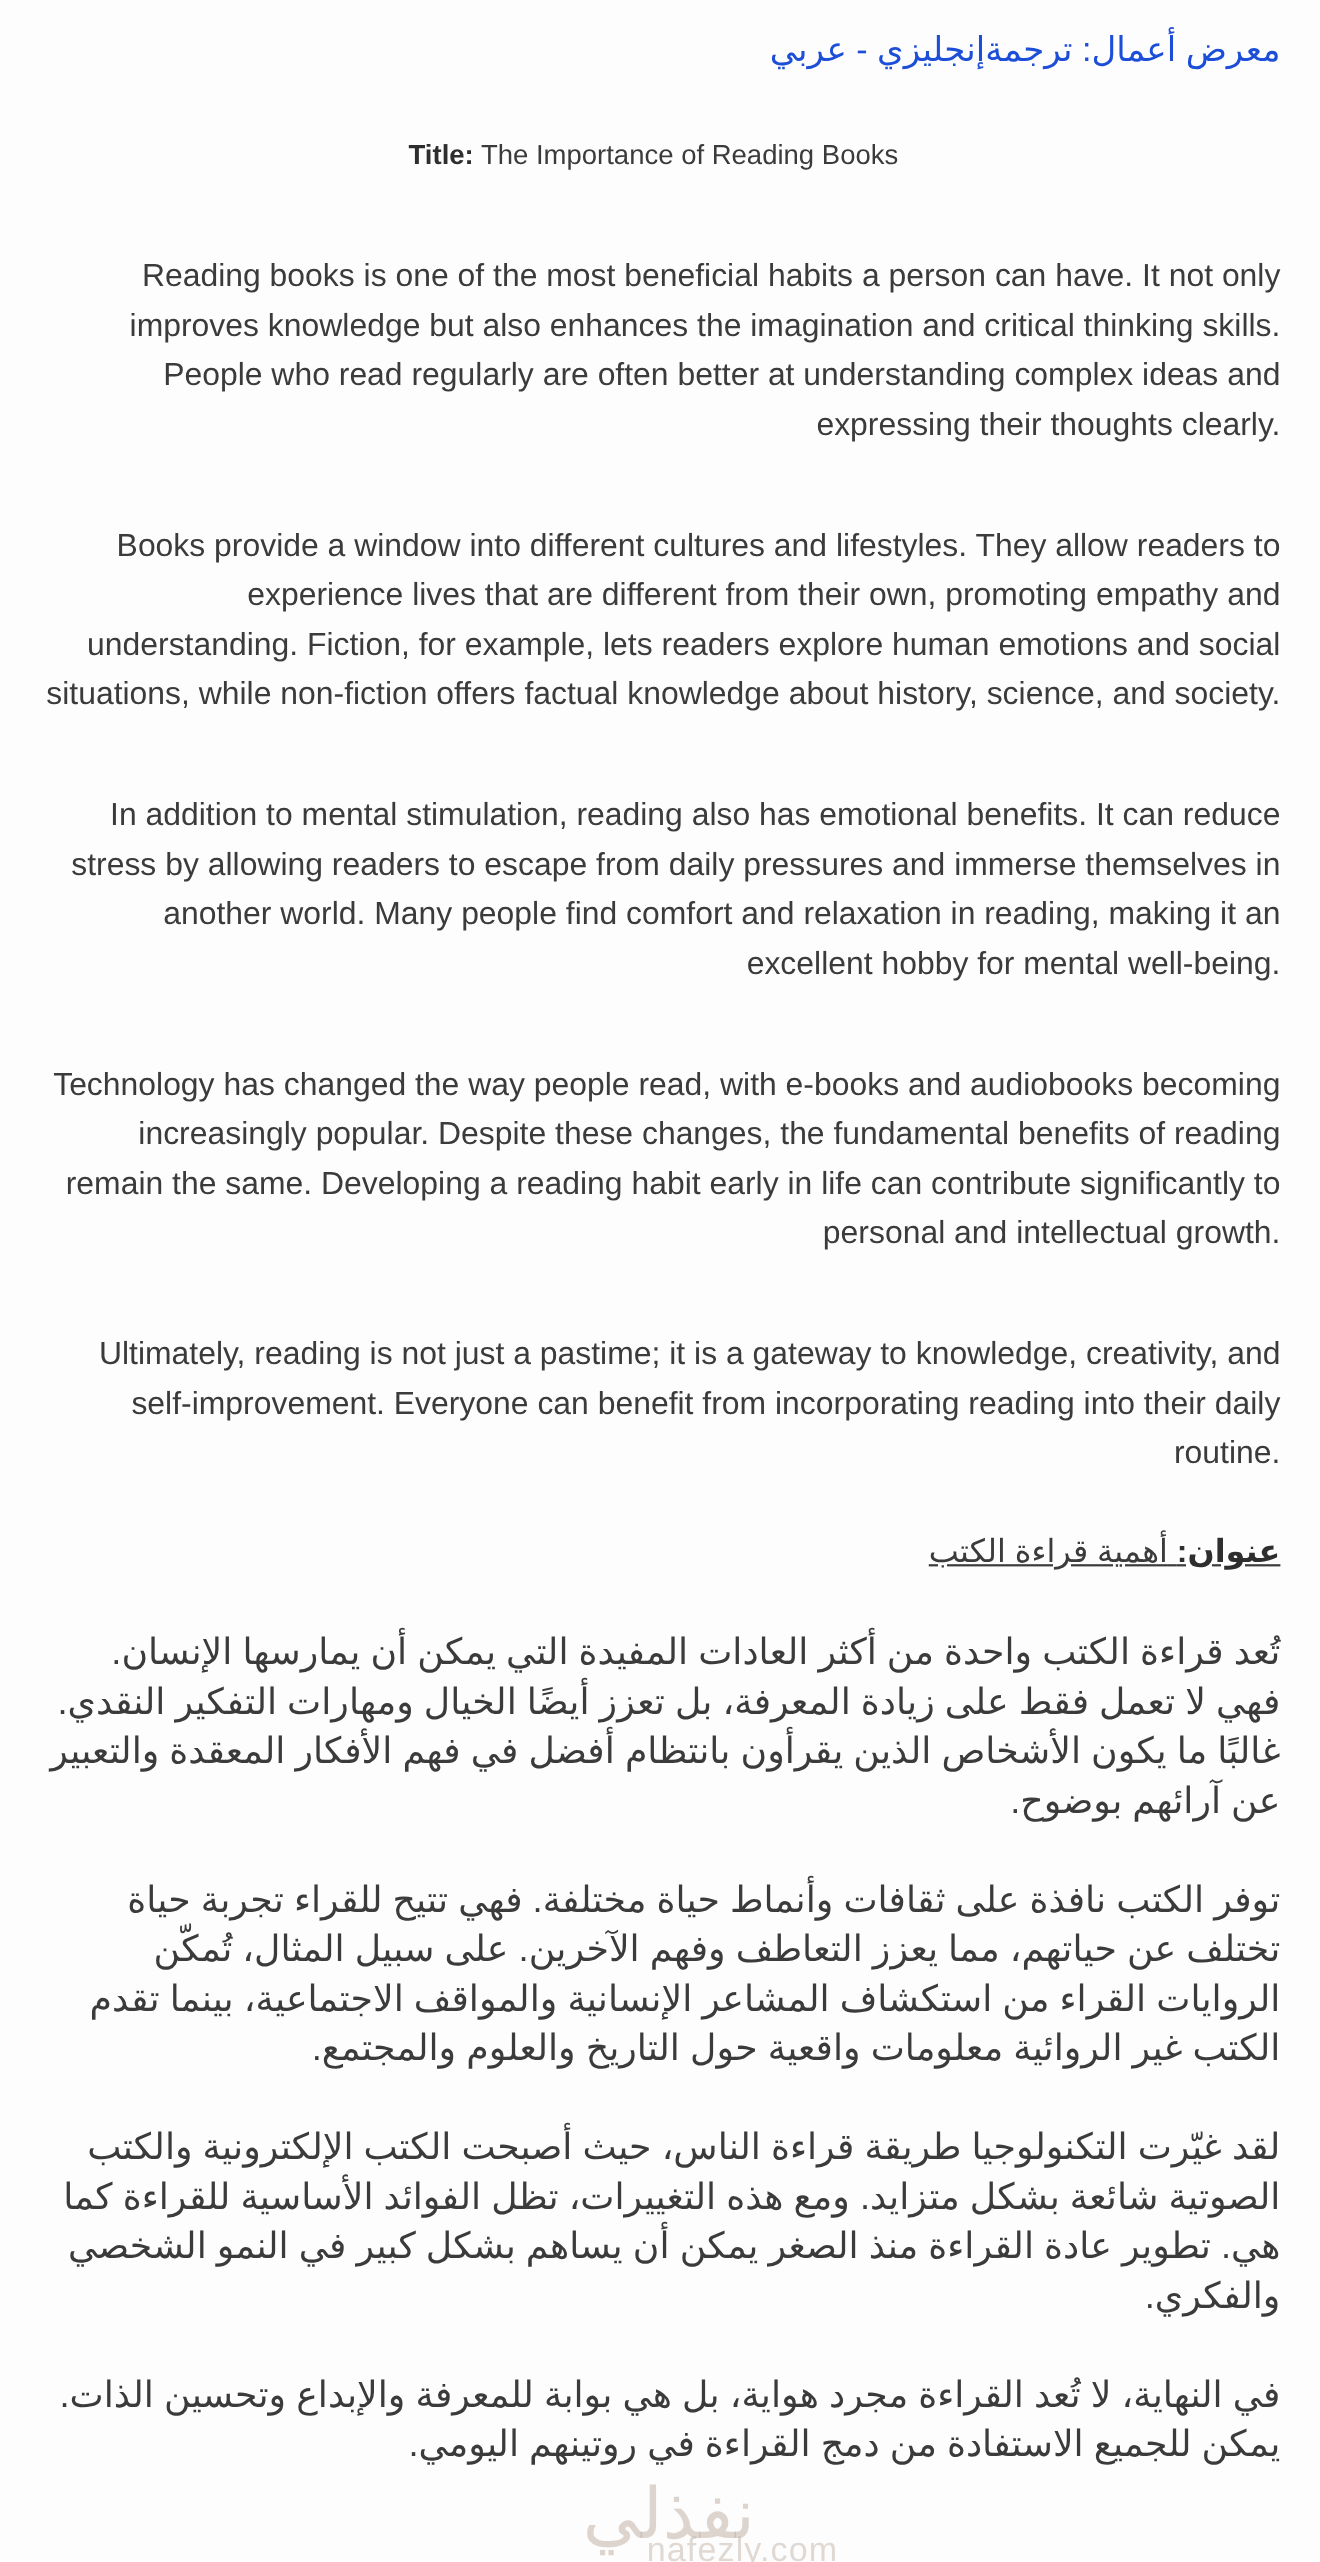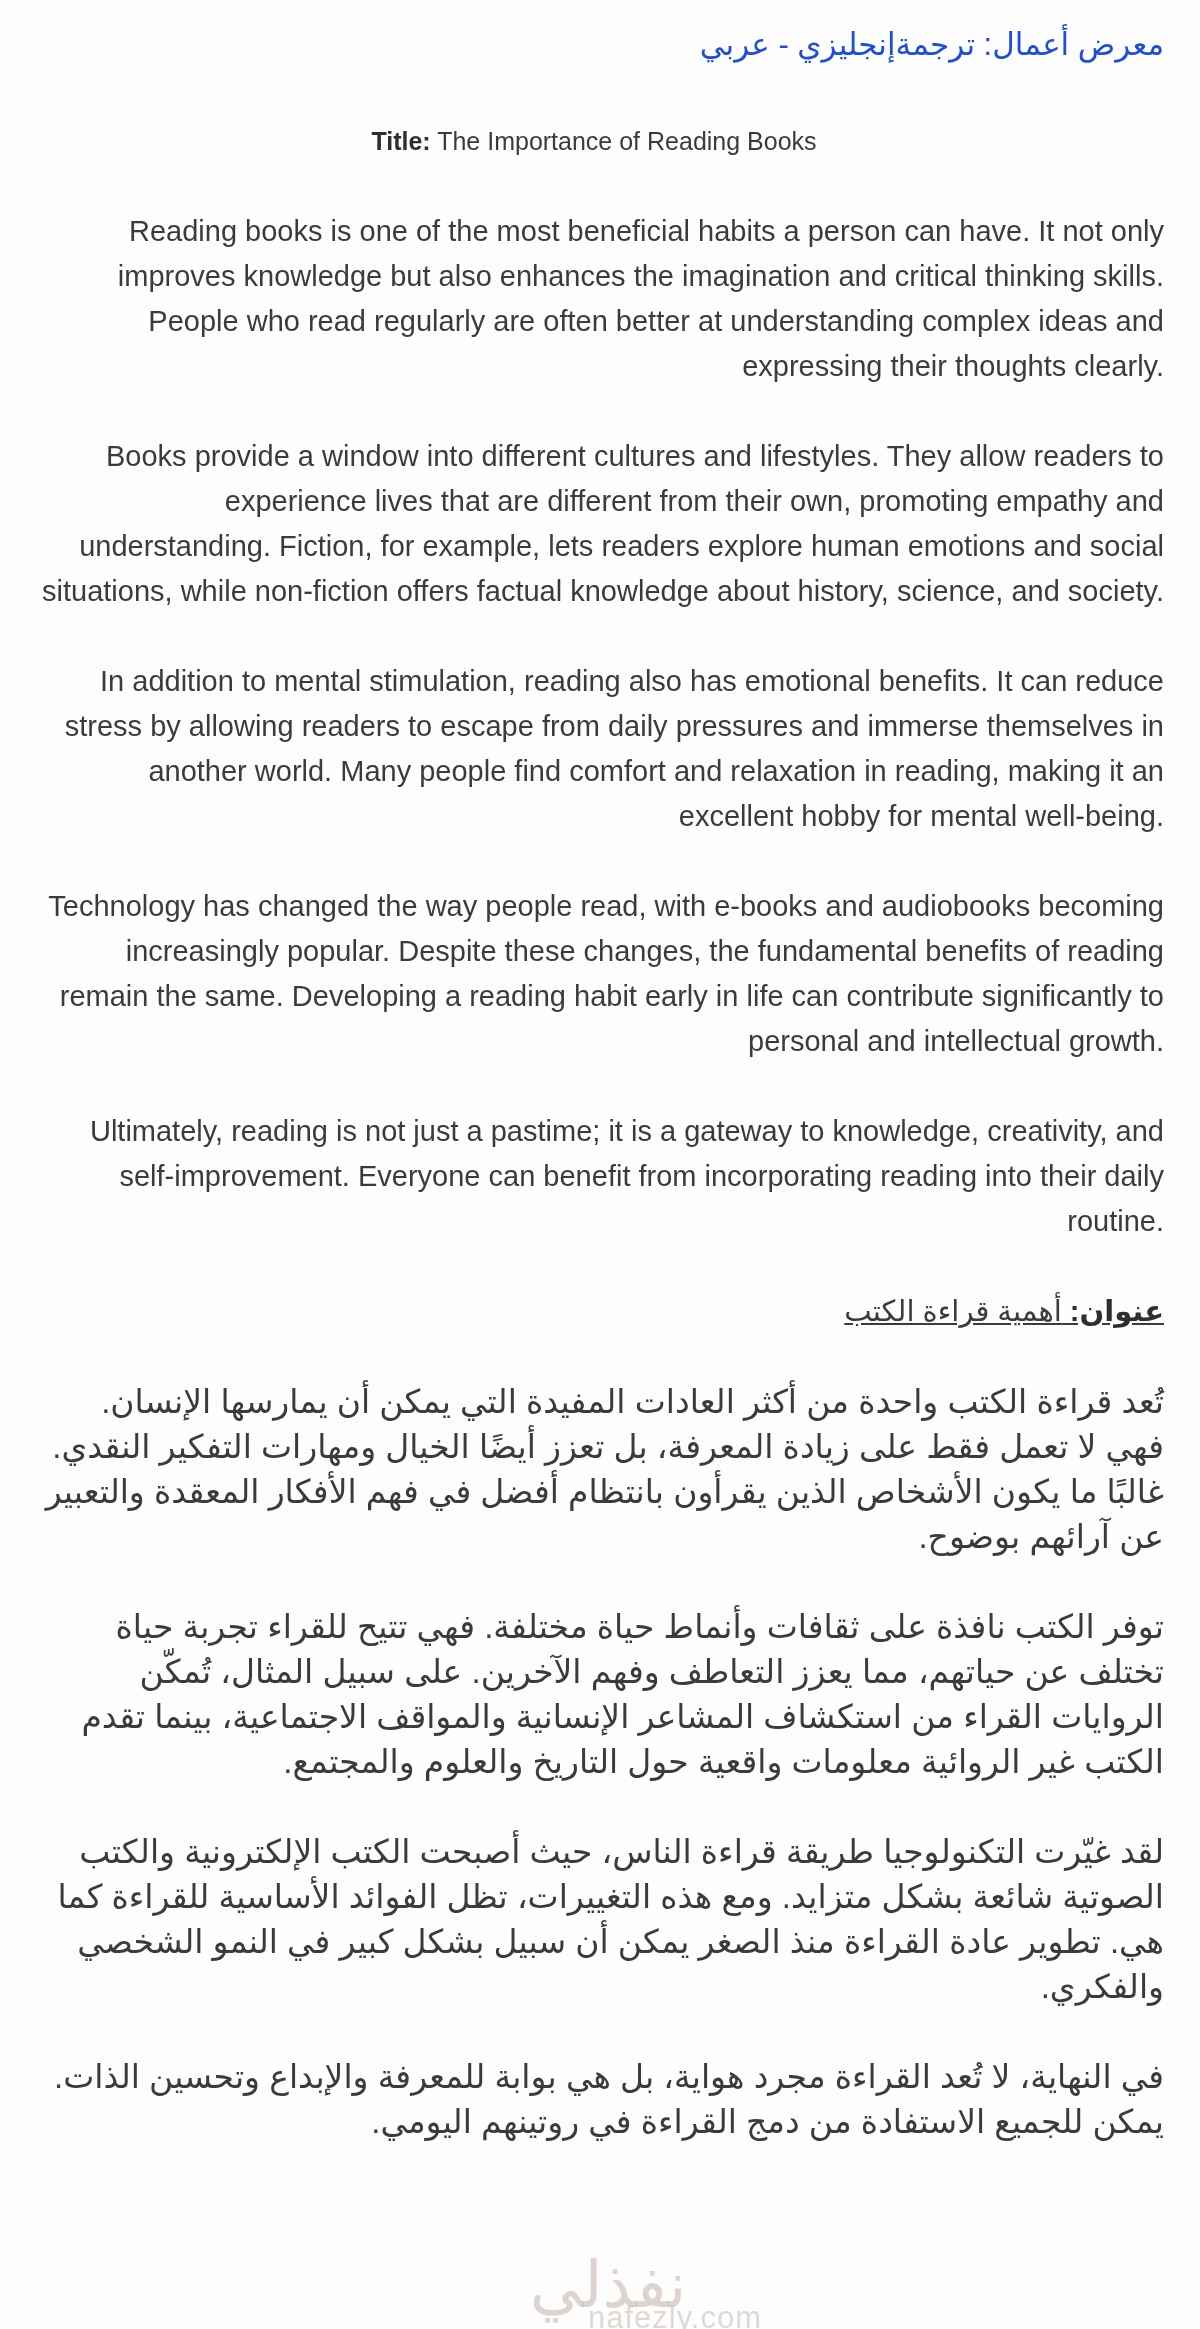--- a/index.html
+++ b/index.html
@@ -34,21 +34,21 @@
   }
   .bold-label {
     font-weight: bold;
     color: #2e2e2e;
   }
   p.en {
     direction: ltr;
     text-align: right;
     font-size: 29px;
     line-height: 45px;
-    margin: 45px 0 0 0;
+    margin: 65px 0 0 0;
   }
   .ar-title {
     direction: rtl;
     text-align: right;
     font-size: 29px;
     line-height: 45px;
     margin: 45px 0 0 0;
     text-decoration: underline;
   }
   p.ar {
@@ -101,16 +101,16 @@
   <p class="en">Reading books is one of the most beneficial habits a person can have. It not only improves knowledge but also enhances the imagination and critical thinking skills. People who read regularly are often better at understanding complex ideas and expressing their thoughts clearly.</p>
   <p class="en">Books provide a window into different cultures and lifestyles. They allow readers to experience lives that are different from their own, promoting empathy and understanding. Fiction, for example, lets readers explore human emotions and social situations, while non-fiction offers factual knowledge about history, science, and society.</p>
   <p class="en">In addition to mental stimulation, reading also has emotional benefits. It can reduce stress by allowing readers to escape from daily pressures and immerse themselves in another world. Many people find comfort and relaxation in reading, making it an excellent hobby for mental well-being.</p>
   <p class="en">Technology has changed the way people read, with e-books and audiobooks becoming increasingly popular. Despite these changes, the fundamental benefits of reading remain the same. Developing a reading habit early in life can contribute significantly to personal and intellectual growth.</p>
   <p class="en">Ultimately, reading is not just a pastime; it is a gateway to knowledge, creativity, and self-improvement. Everyone can benefit from incorporating reading into their daily routine.</p>
 
   <p class="ar-title"><span class="bold-label">عنوان:</span> <span>أهمية قراءة الكتب</span></p>
 
   <p class="ar">تُعد قراءة الكتب واحدة من أكثر العادات المفيدة التي يمكن أن يمارسها الإنسان. فهي لا تعمل فقط على زيادة المعرفة، بل تعزز أيضًا الخيال ومهارات التفكير النقدي. غالبًا ما يكون الأشخاص الذين يقرأون بانتظام أفضل في فهم الأفكار المعقدة والتعبير عن آرائهم بوضوح.</p>
   <p class="ar">توفر الكتب نافذة على ثقافات وأنماط حياة مختلفة. فهي تتيح للقراء تجربة حياة تختلف عن حياتهم، مما يعزز التعاطف وفهم الآخرين. على سبيل المثال، تُمكّن الروايات القراء من استكشاف المشاعر الإنسانية والمواقف الاجتماعية، بينما تقدم الكتب غير الروائية معلومات واقعية حول التاريخ والعلوم والمجتمع.</p>
-  <p class="ar">لقد غيّرت التكنولوجيا طريقة قراءة الناس، حيث أصبحت الكتب الإلكترونية والكتب الصوتية شائعة بشكل متزايد. ومع هذه التغييرات، تظل الفوائد الأساسية للقراءة كما هي. تطوير عادة القراءة منذ الصغر يمكن أن سبيل بشكل كبير في النمو الشخصي والفكري.</p>
+  <p class="ar">لقد غيّرت التكنولوجيا طريقة قراءة الناس، حيث أصبحت الكتب الإلكترونية والكتب الصوتية شائعة بشكل متزايد. ومع هذه التغييرات، تظل الفوائد الأساسية للقراءة كما هي. تطوير عادة القراءة منذ الصغر يمكن أن يساهم بشكل كبير في النمو الشخصي والفكري.</p>
   <p class="ar">في النهاية، لا تُعد القراءة مجرد هواية، بل هي بوابة للمعرفة والإبداع وتحسين الذات. يمكن للجميع الاستفادة من دمج القراءة في روتينهم اليومي.</p>
 
 </div>
 
 </body></html>

